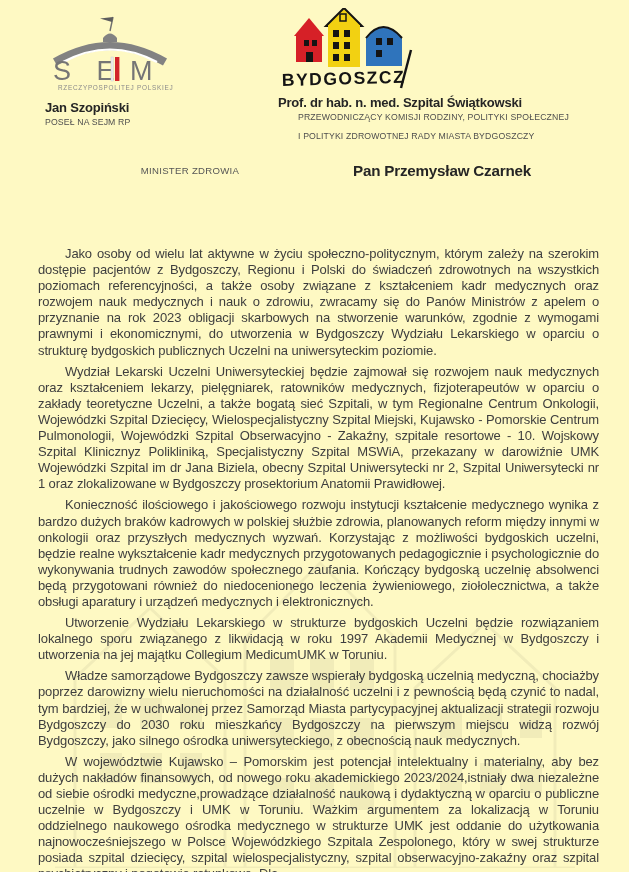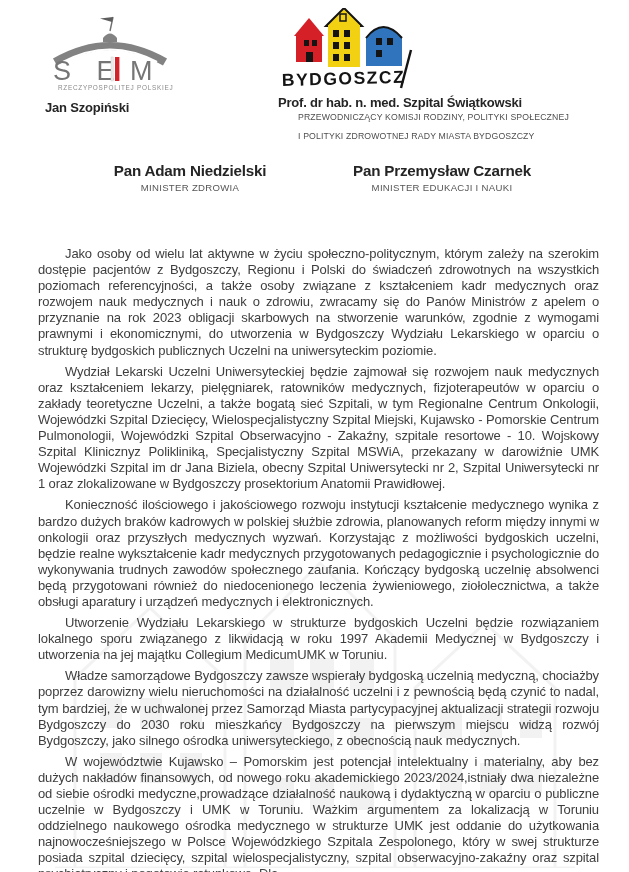--- a/index.html
+++ b/index.html
@@ -1,18 +1,18 @@
 <!DOCTYPE html>
 <html><head>
 <meta charset="utf-8">
 <style>
   html,body { margin:0; padding:0; background:#e8e8e8; }
   .page {
     position:relative; width:629px; height:872px; margin:0 auto;
-    background:#ffffff; overflow:hidden;
+    background:#fef9c3; overflow:hidden;
     font-family:"Liberation Sans", sans-serif;
     color:#3e3e3e;
   }
   
   .watermark { position:absolute; left:55px; top:538px; opacity:0.055; pointer-events:none; }
 
   
   .hdr-left  { position:absolute; left:45px;  top:14px; width:222px; }
   .hdr-right { position:absolute; left:278px; top:8px;  width:335px; }
   .sejm-svg  { display:block; }
@@ -94,20 +94,21 @@
       <path d="M10,48 Q65,16 120,48" fill="none" stroke="#828282" stroke-width="8"></path>
       <path d="M18,48 Q65,23 112,48" fill="none" stroke="#ffffff" stroke-width="2.2"></path>
 
       <text x="8" y="66" font-family="Liberation Sans, sans-serif" font-size="27" fill="#757575" letter-spacing="9">S E</text>
       <rect x="66" y="43" width="2.2" height="24" fill="#ececec" stroke="#cfcfcf" stroke-width="0.5"></rect>
       <rect x="70" y="43" width="4.4" height="24" fill="#d2232a"></rect>
       <text x="85" y="66" font-family="Liberation Sans, sans-serif" font-size="27" fill="#757575">M</text>
     </svg>
     <div class="sejm-sub">RZECZYPOSPOLITEJ POLSKIEJ</div>
     <div class="sender-name">Jan Szopiński</div>
+    <div class="sender-title">POSEŁ NA SEJM RP</div>
   </div>
 
   <div class="hdr-right">
     <svg class="byd-svg" width="132" height="84" viewBox="0 0 132 84">
 
       <polygon points="12,28 27,10 42,28" fill="#d62027"></polygon>
       <rect x="14" y="26" width="26" height="28" fill="#d62027"></rect>
       <rect x="22" y="32" width="5" height="6" fill="#141414"></rect>
       <rect x="30" y="32" width="5" height="6" fill="#141414"></rect>
       <rect x="24" y="44" width="7" height="10" fill="#141414"></rect>
@@ -131,26 +132,24 @@
       <text x="0" y="78" font-family="Liberation Sans, sans-serif" font-size="17.5" font-weight="bold" fill="#141414" letter-spacing="1.5" transform="rotate(-1.5 0 78)">BYDGOSZCZ</text>
       <line x1="119" y1="80" x2="129" y2="42" stroke="#141414" stroke-width="2.4"></line>
     </svg>
     <div class="sender-name">Prof. dr hab. n. med. Szpital Świątkowski</div>
     <div class="sender-title">PRZEWODNICZĄCY KOMISJI RODZINY, POLITYKI SPOŁECZNEJ</div>
     <div class="sender-title">I POLITYKI ZDROWOTNEJ RADY MIASTA BYDGOSZCZY</div>
   </div>
 
   <div class="recipients">
     <div class="recipient left">
-      <div class="recipient-name">Pan Adam Niedzielski</div>
       <div class="recipient-title">MINISTER ZDROWIA</div>
     </div>
     <div class="recipient right">
       <div class="recipient-name">Pan Przemysław Czarnek</div>
-      <div class="recipient-title">MINISTER EDUKACJI I NAUKI</div>
     </div>
   </div>
 
   <div class="letter-body">
     <p>Jako osoby od wielu lat aktywne w życiu społeczno-politycznym, którym zależy na szerokim dostępie pacjentów z Bydgoszczy, Regionu i Polski do świadczeń zdrowotnych na wszystkich poziomach referencyjności, a także osoby związane z kształceniem kadr medycznych oraz rozwojem nauk medycznych i nauk o zdrowiu, zwracamy się do Panów Ministrów z apelem o przyznanie na rok 2023 obligacji skarbowych na stworzenie warunków, zgodnie z wymogami prawnymi i ekonomicznymi, do utworzenia w Bydgoszczy Wydziału Lekarskiego w oparciu o strukturę bydgoskich publicznych Uczelni na uniwersyteckim poziomie.</p>
     <p>Wydział Lekarski Uczelni Uniwersyteckiej będzie zajmował się rozwojem nauk medycznych oraz kształceniem lekarzy, pielęgniarek, ratowników medycznych, fizjoterapeutów w oparciu o zakłady teoretyczne Uczelni, a także bogatą sieć Szpitali, w tym Regionalne Centrum Onkologii, Wojewódzki Szpital Dziecięcy, Wielospecjalistyczny Szpital Miejski, Kujawsko - Pomorskie Centrum Pulmonologii, Wojewódzki Szpital Obserwacyjno - Zakaźny, szpitale resortowe - 10. Wojskowy Szpital Klinicznyz Polikliniką, Specjalistyczny Szpital MSWiA, przekazany w darowiźnie UMK Wojewódzki Szpital im dr Jana Biziela, obecny Szpital Uniwersytecki nr 2, Szpital Uniwersytecki nr 1 oraz zlokalizowane w Bydgoszczy prosektorium Anatomii Prawidłowej.</p>
     <p>Konieczność ilościowego i jakościowego rozwoju instytucji kształcenie medycznego wynika z bardzo dużych braków kadrowych w polskiej służbie zdrowia, planowanych reform między innymi w onkologii oraz przyszłych medycznych wyzwań. Korzystając z możliwości bydgoskich uczelni, będzie realne wykształcenie kadr medycznych przygotowanych pedagogicznie i psychologicznie do wykonywania trudnych zawodów społecznego zaufania. Kończący bydgoską uczelnię absolwenci będą przygotowani również do niedocenionego leczenia żywieniowego, ziołolecznictwa, a także obsługi aparatury i urządzeń medycznych i elektronicznych.</p>
     <p>Utworzenie Wydziału Lekarskiego w strukturze bydgoskich Uczelni będzie rozwiązaniem lokalnego sporu związanego z likwidacją w roku 1997 Akademii Medycznej w Bydgoszczy i utworzenia na jej majątku Collegium MedicumUMK w Toruniu.</p>
     <p>Władze samorządowe Bydgoszczy zawsze wspierały bydgoską uczelnią medyczną, chociażby poprzez darowizny wielu nieruchomości na działalność uczelni i z pewnością będą czynić to nadal, tym bardziej, że w uchwalonej przez Samorząd Miasta partycypacyjnej aktualizacji strategii rozwoju Bydgoszczy do 2030 roku mieszkańcy Bydgoszczy na pierwszym miejscu widzą rozwój Bydgoszczy, jako silnego ośrodka uniwersyteckiego, z obecnością nauk medycznych.</p>
     <p>W województwie Kujawsko – Pomorskim jest potencjał intelektualny i materialny, aby bez dużych nakładów finansowych, od nowego roku akademickiego 2023/2024,istniały dwa niezależne od siebie ośrodki medyczne,prowadzące działalność naukową i dydaktyczną w oparciu o publiczne uczelnie w Bydgoszczy i UMK w Toruniu. Ważkim argumentem za lokalizacją w Toruniu oddzielnego naukowego ośrodka medycznego w strukturze UMK jest oddanie do użytkowania najnowocześniejszego w Polsce Wojewódzkiego Szpitala Zespolonego, który w swej strukturze posiada szpital dziecięcy, szpital wielospecjalistyczny, szpital obserwacyjno-zakaźny oraz szpital psychiatryczny i pogotowie ratunkowe. Dla</p>

